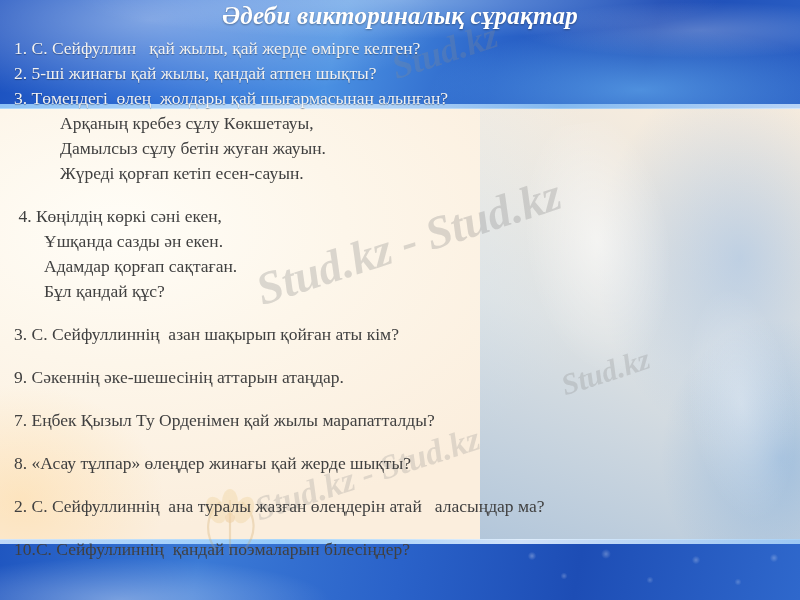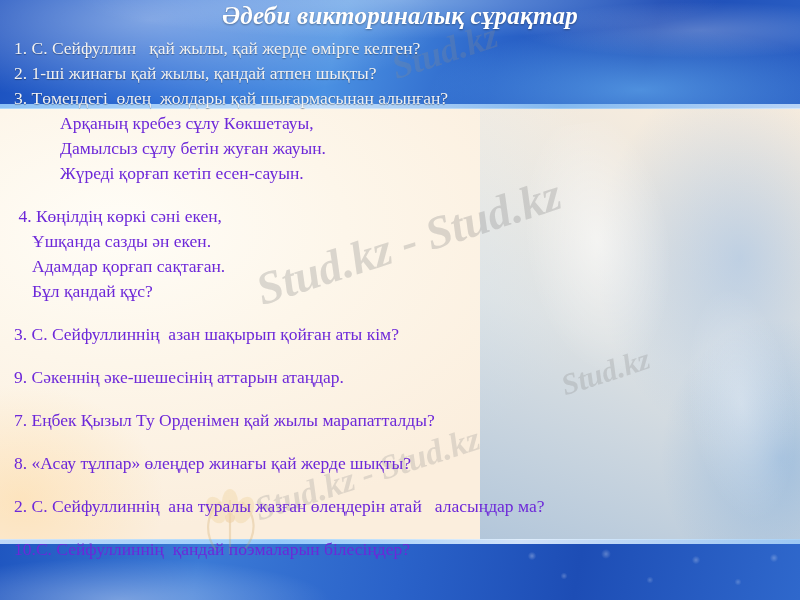--- a/index.html
+++ b/index.html
@@ -157,28 +157,28 @@
 
   .body-list {
     position: absolute;
     left: 0; top: 36px;
     width: 800px;
   }
 
   .line {
     font-family: "Liberation Serif", serif;
     font-size: 17.5px;
-    color: #6d28d9;
+    color: #404040;
     line-height: 25px;
     padding-left: 8px;
     white-space: pre;
   }
   .line.on-blue { color: #f2f2f2; text-shadow: 0 1px 1px rgba(0,0,0,0.35); }
   .line.indent-1 { padding-left: 60px; }
-  .line.indent-2 { padding-left: 32px; }
+  .line.indent-2 { padding-left: 44px; }
   .line.indent-3 { padding-left: 14px; }
   .line.gap-top { margin-top: 18px; }
 </style>
 </head>
 <body>
 
 <div id="slide">
 
   <div class="bg-main"></div>
   <div class="bg-main-right"></div>
@@ -211,21 +211,21 @@
     </g>
     <circle cx="44" cy="30" r="5" fill="#d79a3c" opacity="0.6"></circle>
   </svg>
 
   <div class="content">
 
     <div class="slide-title">Әдеби викториналық сұрақтар</div>
 
     <div class="body-list">
       <div class="line indent-3 on-blue">1. С. Сейфуллин   қай жылы, қай жерде өмірге келген?</div>
-      <div class="line indent-3 on-blue">2. 1-ші жинағы қай жылы, қандай атпен шықты?</div>
+      <div class="line indent-3 on-blue">2. 5-ші жинағы қай жылы, қандай атпен шықты?</div>
       <div class="line indent-3 on-blue">3. Төмендегі  өлең  жолдары қай шығармасынан алынған?</div>
       <div class="line indent-1">Арқаның кребез сұлу Көкшетауы,</div>
       <div class="line indent-1">Дамылсыз сұлу бетін жуған жауын.</div>
       <div class="line indent-1">Жүреді қорғап кетіп есен-сауын.</div>
       <div class="line indent-3 gap-top"> 4. Көңілдің көркі сәні екен,</div>
       <div class="line indent-2">Ұшқанда сазды ән екен.</div>
       <div class="line indent-2">Адамдар қорғап сақтаған.</div>
       <div class="line indent-2">Бұл қандай құс?</div>
       <div class="line indent-3 gap-top">3. С. Сейфуллиннің  азан шақырып қойған аты кім?</div>
       <div class="line indent-3 gap-top">9. Сәкеннің әке-шешесінің аттарын атаңдар.</div>

